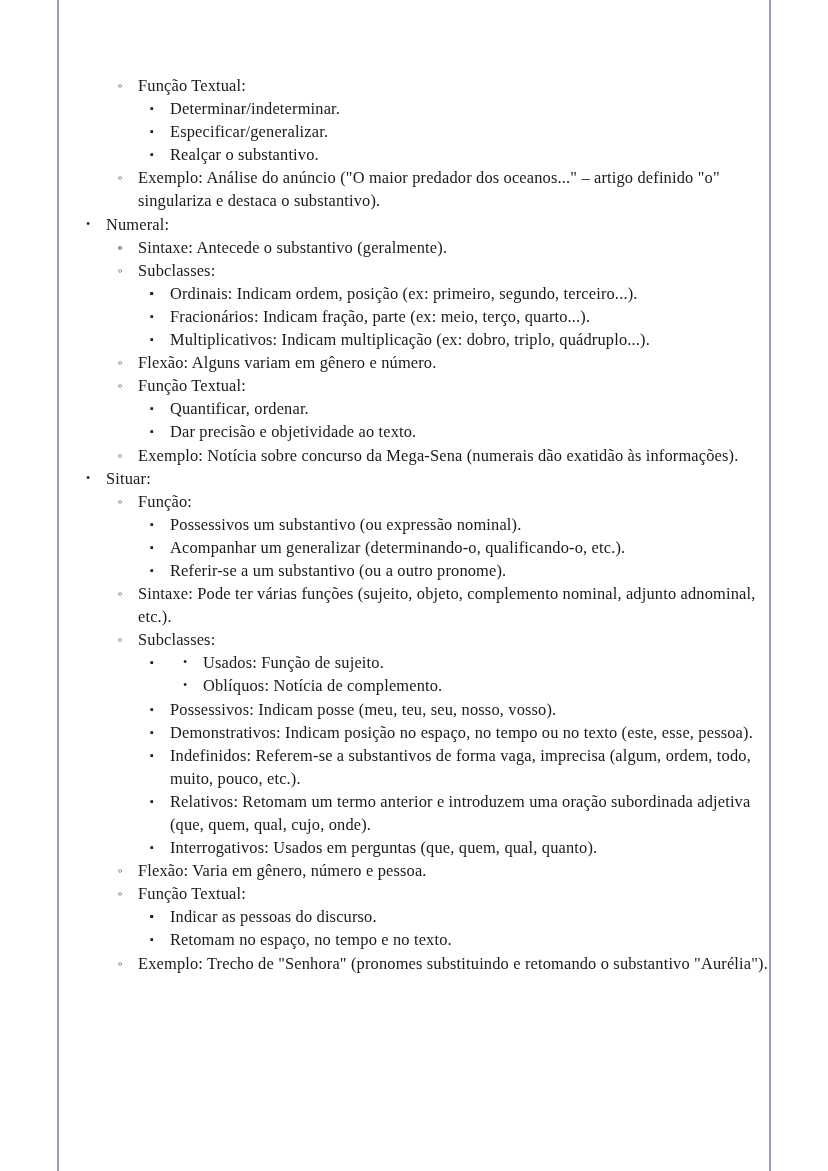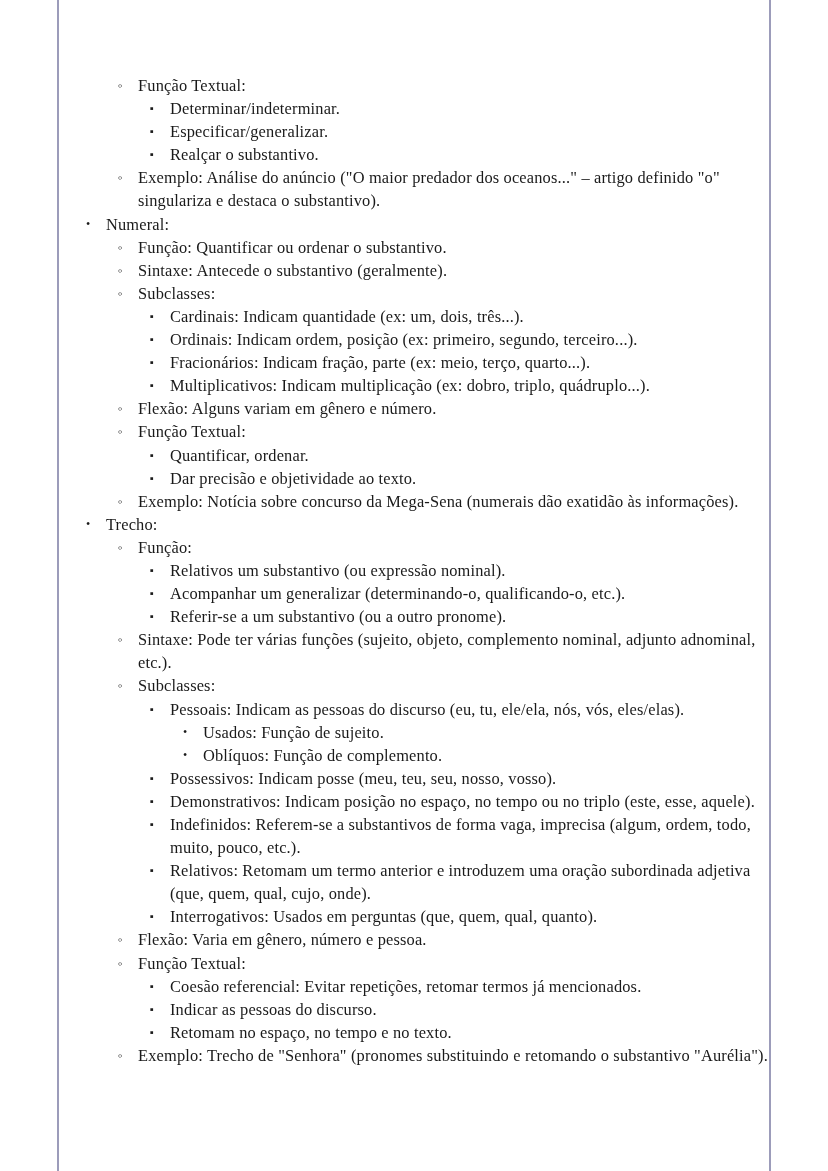--- a/index.html
+++ b/index.html
@@ -118,30 +118,30 @@
           </li>
           <li>
             <div class="row"><span class="bullet b-circle">◦</span><span>Exemplo: Análise do anúncio ("O maior predador dos oceanos..." – artigo definido "o" singulariza e destaca o substantivo).</span></div>
           </li>
         </ul>
         <ul class="lvl l1">
           <li>
             <div class="row"><span class="bullet b-disc">•</span><span>Numeral:</span></div>
             <ul class="lvl l2">
               <li>
-                <div class="row"><span class="bullet b-circle">◦</span><span>Função: Quantificar ou ordenar o substantivo.</span></div>
+                <div class="row"><span class="bullet b-circle">◦</span></div>
               </li>
               <li>
                 <div class="row"><span class="bullet b-circle">◦</span><span>Sintaxe: Antecede o substantivo (geralmente).</span></div>
               </li>
               <li>
                 <div class="row"><span class="bullet b-circle">◦</span><span>Subclasses:</span></div>
                 <ul class="lvl l3">
                   <li>
-                    <div class="row"><span class="bullet b-square">▪</span><span>Cardinais: Indicam quantidade (ex: um, dois, três...).</span></div>
+                    <div class="row"><span class="bullet b-square">▪</span></div>
                   </li>
                   <li>
                     <div class="row"><span class="bullet b-square">▪</span><span>Ordinais: Indicam ordem, posição (ex: primeiro, segundo, terceiro...).</span></div>
                   </li>
                   <li>
                     <div class="row"><span class="bullet b-square">▪</span><span>Fracionários: Indicam fração, parte (ex: meio, terço, quarto...).</span></div>
                   </li>
                   <li>
                     <div class="row"><span class="bullet b-square">▪</span><span>Multiplicativos: Indicam multiplicação (ex: dobro, triplo, quádruplo...).</span></div>
                   </li>
@@ -160,78 +160,78 @@
                     <div class="row"><span class="bullet b-square">▪</span><span>Dar precisão e objetividade ao texto.</span></div>
                   </li>
                 </ul>
               </li>
               <li>
                 <div class="row"><span class="bullet b-circle">◦</span><span>Exemplo: Notícia sobre concurso da Mega-Sena (numerais dão exatidão às informações).</span></div>
               </li>
             </ul>
           </li>
           <li>
-            <div class="row"><span class="bullet b-disc">•</span><span>Trecho:</span></div>
+            <div class="row"><span class="bullet b-disc">•</span><span>Situar:</span></div>
             <ul class="lvl l2">
               <li>
                 <div class="row"><span class="bullet b-circle">◦</span><span>Função:</span></div>
                 <ul class="lvl l3">
                   <li>
-                    <div class="row"><span class="bullet b-square">▪</span><span>Relativos um substantivo (ou expressão nominal).</span></div>
+                    <div class="row"><span class="bullet b-square">▪</span><span>Possessivos um substantivo (ou expressão nominal).</span></div>
                   </li>
                   <li>
                     <div class="row"><span class="bullet b-square">▪</span><span>Acompanhar um generalizar (determinando-o, qualificando-o, etc.).</span></div>
                   </li>
                   <li>
                     <div class="row"><span class="bullet b-square">▪</span><span>Referir-se a um substantivo (ou a outro pronome).</span></div>
                   </li>
                 </ul>
               </li>
               <li>
                 <div class="row"><span class="bullet b-circle">◦</span><span>Sintaxe: Pode ter várias funções (sujeito, objeto, complemento nominal, adjunto adnominal, etc.).</span></div>
               </li>
               <li>
                 <div class="row"><span class="bullet b-circle">◦</span><span>Subclasses:</span></div>
                 <ul class="lvl l3">
                   <li>
-                    <div class="row"><span class="bullet b-square">▪</span><span>Pessoais: Indicam as pessoas do discurso (eu, tu, ele/ela, nós, vós, eles/elas).</span></div>
+                    <div class="row"><span class="bullet b-square">▪</span></div>
                     <ul class="lvl l4">
                       <li>
                         <div class="row"><span class="bullet b-disc4">•</span><span>Usados: Função de sujeito.</span></div>
                       </li>
                       <li>
-                        <div class="row"><span class="bullet b-disc4">•</span><span>Oblíquos: Função de complemento.</span></div>
+                        <div class="row"><span class="bullet b-disc4">•</span><span>Oblíquos: Notícia de complemento.</span></div>
                       </li>
                     </ul>
                   </li>
                   <li>
                     <div class="row"><span class="bullet b-square">▪</span><span>Possessivos: Indicam posse (meu, teu, seu, nosso, vosso).</span></div>
                   </li>
                   <li>
-                    <div class="row"><span class="bullet b-square">▪</span><span>Demonstrativos: Indicam posição no espaço, no tempo ou no triplo (este, esse, aquele).</span></div>
+                    <div class="row"><span class="bullet b-square">▪</span><span>Demonstrativos: Indicam posição no espaço, no tempo ou no texto (este, esse, pessoa).</span></div>
                   </li>
                   <li>
                     <div class="row"><span class="bullet b-square">▪</span><span>Indefinidos: Referem-se a substantivos de forma vaga, imprecisa (algum, ordem, todo, muito, pouco, etc.).</span></div>
                   </li>
                   <li>
                     <div class="row"><span class="bullet b-square">▪</span><span>Relativos: Retomam um termo anterior e introduzem uma oração subordinada adjetiva (que, quem, qual, cujo, onde).</span></div>
                   </li>
                   <li>
                     <div class="row"><span class="bullet b-square">▪</span><span>Interrogativos: Usados em perguntas (que, quem, qual, quanto).</span></div>
                   </li>
                 </ul>
               </li>
               <li>
                 <div class="row"><span class="bullet b-circle">◦</span><span>Flexão: Varia em gênero, número e pessoa.</span></div>
               </li>
               <li>
                 <div class="row"><span class="bullet b-circle">◦</span><span>Função Textual:</span></div>
                 <ul class="lvl l3">
                   <li>
-                    <div class="row"><span class="bullet b-square">▪</span><span>Coesão referencial: Evitar repetições, retomar termos já mencionados.</span></div>
+                    <div class="row"><span class="bullet b-square">▪</span></div>
                   </li>
                   <li>
                     <div class="row"><span class="bullet b-square">▪</span><span>Indicar as pessoas do discurso.</span></div>
                   </li>
                   <li>
                     <div class="row"><span class="bullet b-square">▪</span><span>Retomam no espaço, no tempo e no texto.</span></div>
                   </li>
                 </ul>
               </li>
               <li>

